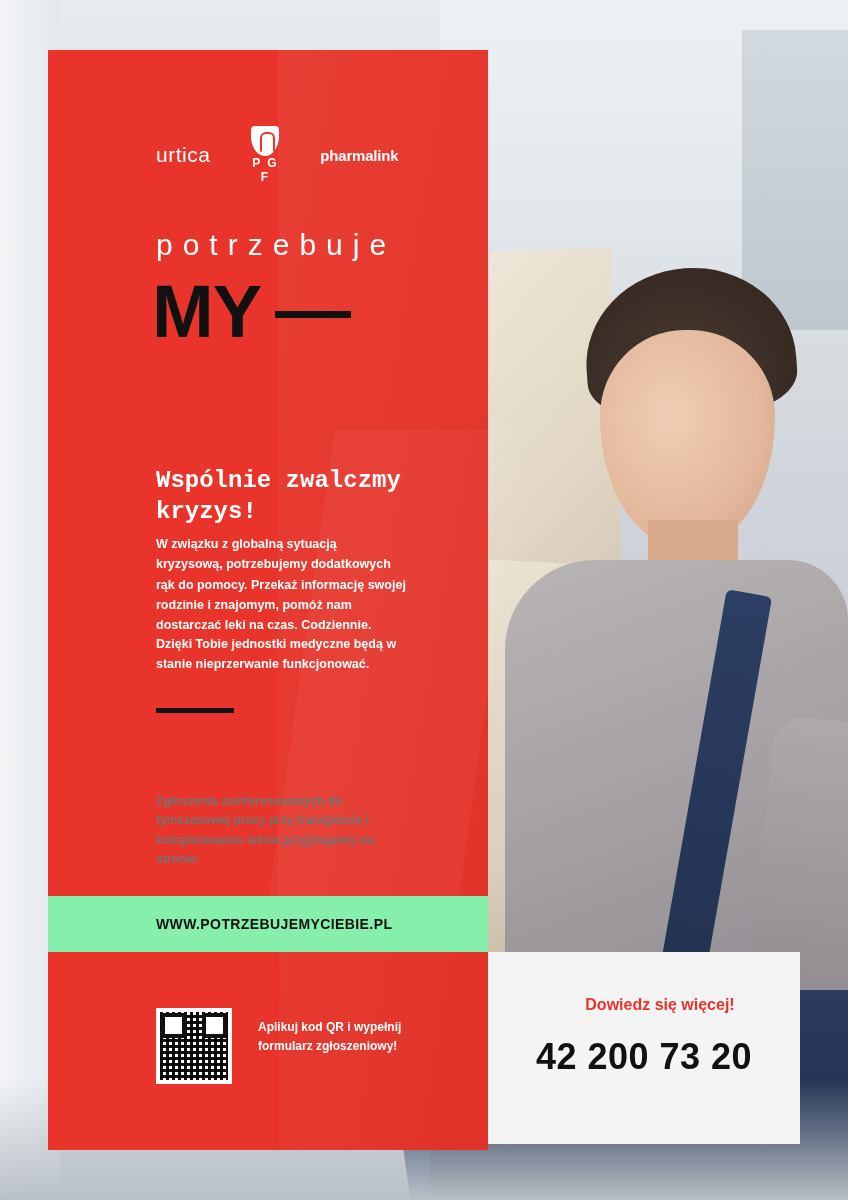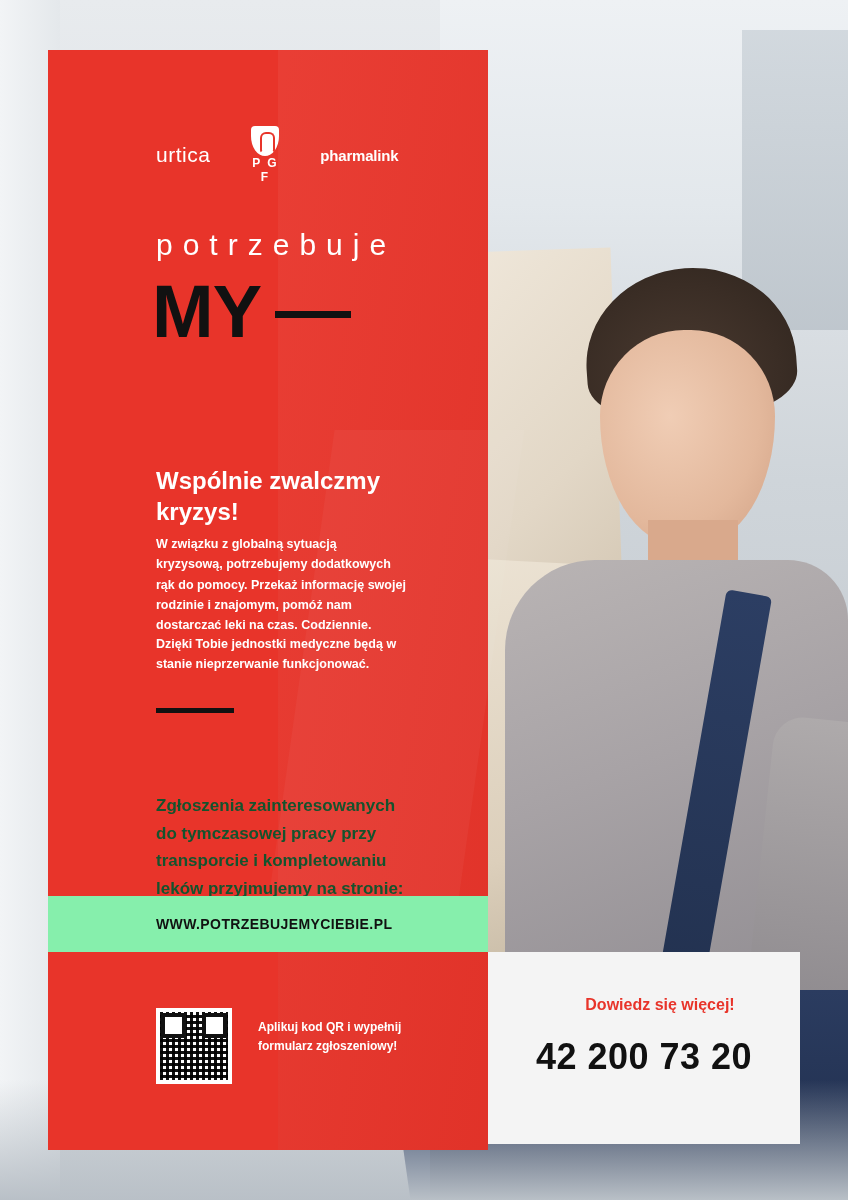--- a/index.html
+++ b/index.html
@@ -212,20 +212,21 @@
 
   
   .subhead {
     position: absolute;
     left: 156px; top: 466px;
     width: 260px;
     color: #ffffff;
     font-size: 24px;
     font-weight: 700;
     line-height: 1.28;
+    font-family: Liberation Mono, monospace;
   }
   .para1 {
     position: absolute;
     left: 156px; top: 534px;
     width: 250px;
     color: #ffffff;
     font-size: 12.5px;
     font-weight: 700;
     line-height: 1.62;
   }
@@ -248,22 +249,22 @@
     position: absolute;
     left: 156px; top: 750px;
     color: #ffffff;
     font-size: 22px;
     font-weight: 700;
   }
   .para3 {
     position: absolute;
     left: 156px; top: 792px;
     width: 260px;
-    color: #14532d;
-    font-size: 17px;
+    color: #737373;
+    font-size: 12px;
     font-weight: 700;
     line-height: 1.62;
   }
 
   
   .url-band {
     position: absolute;
     left: 48px; top: 896px;
     width: 440px; height: 56px;
     background: #86efac;

